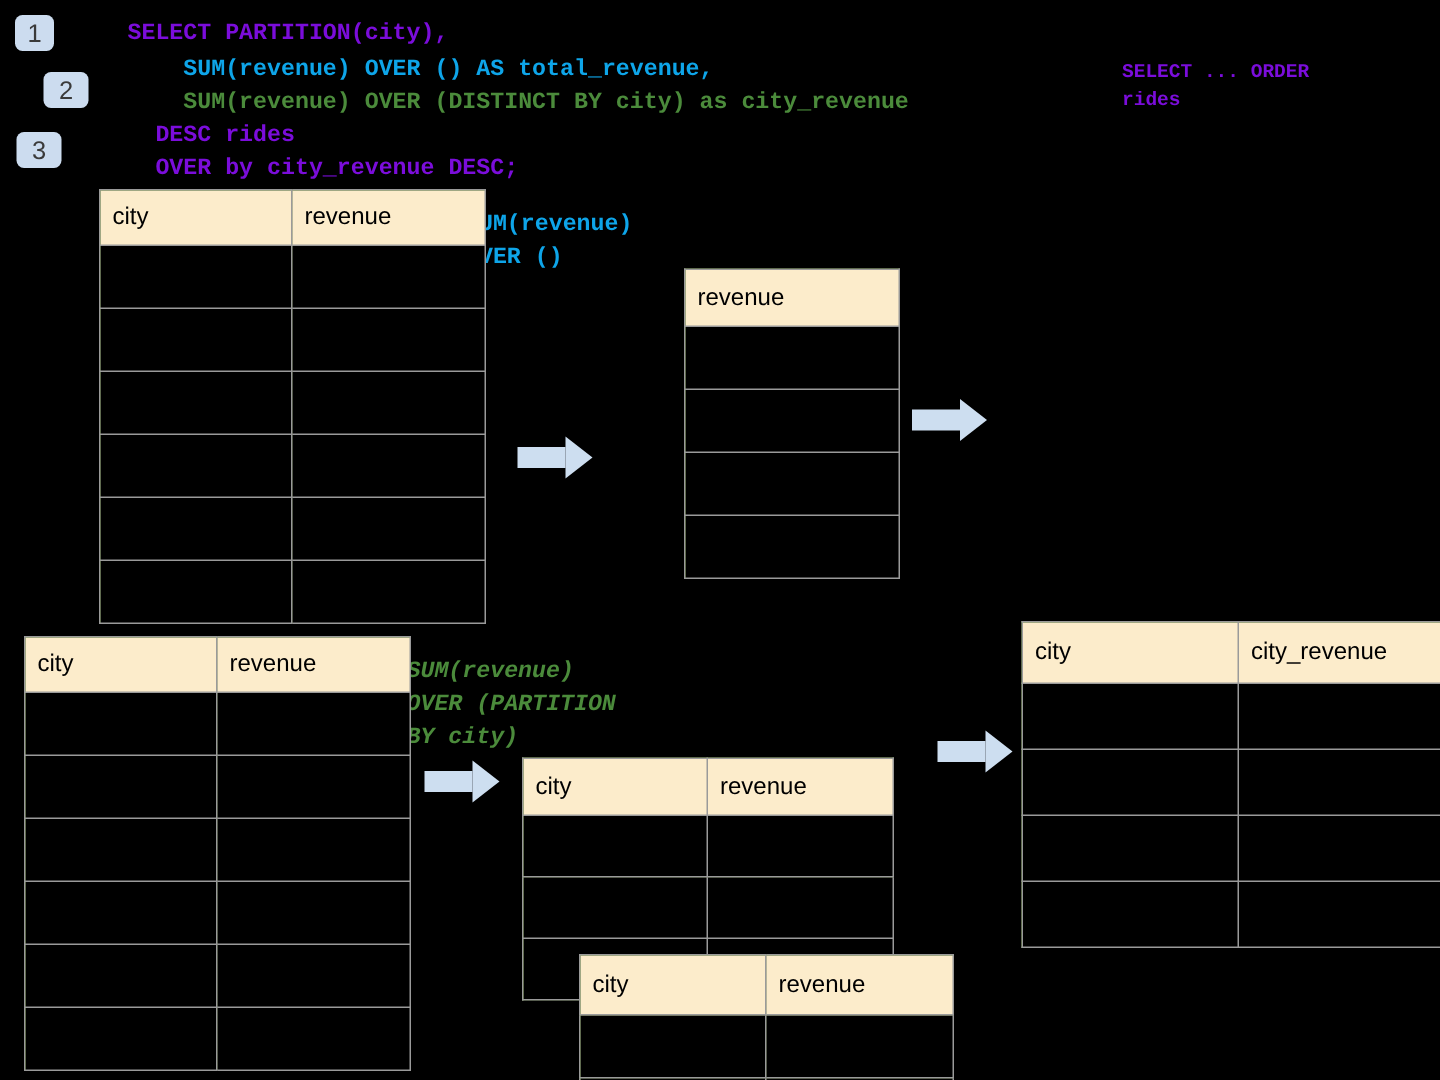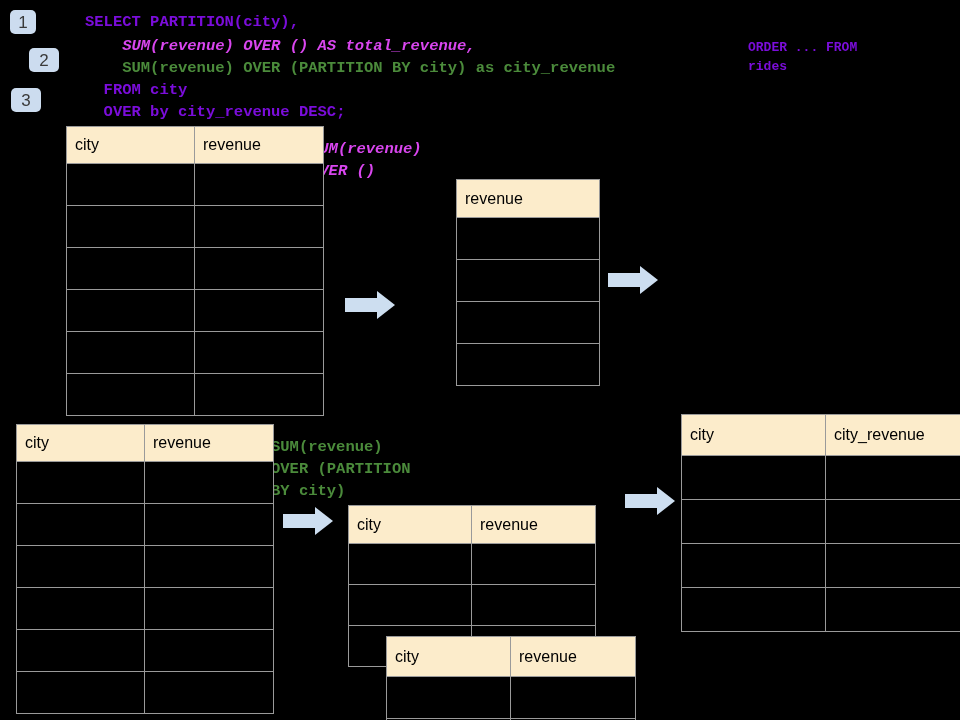--- a/index.html
+++ b/index.html
@@ -36,21 +36,21 @@
     position: absolute;
     font-family: "Liberation Mono", "DejaVu Sans Mono", monospace;
     font-weight: bold;
     white-space: pre;
     letter-spacing: 0px;
   }
   .code-main { font-size: 15.5px; line-height: 22px; }
   .code-small { font-size: 13px; line-height: 19px; }
 
   .c-purple { color: #7b0ddb; }
-  .c-red    { color: #d946ef; font-style: italic; }
+  .c-red    { color: #0ea5e9; }
   .c-green  { color: #4b8b3b; }
 
   
   .tbl {
     position: absolute;
     border-collapse: collapse;
     background: #4d7c0f;
     table-layout: fixed;
   }
   .tbl td {
@@ -96,31 +96,31 @@
   </div>
   <div class="badge" style="left:29px; top:48px; width:30px; height:24px;">
     <span>2</span>
   </div>
   <div class="badge" style="left:11px; top:88px; width:30px; height:24px;">
     <span>3</span>
   </div>
 
   <div class="code code-main c-purple" style="left:85px; top:11px;">SELECT PARTITION(city),</div>
   <div class="code code-main c-red" style="left:85px; top:35px;">    SUM(revenue) OVER () AS total_revenue,</div>
-  <div class="code code-main c-green" style="left:85px; top:57px;">    SUM(revenue) OVER (PARTITION BY city) as city_revenue</div>
-  <div class="code code-main c-purple" style="left:85px; top:79px;">  FROM city</div>
+  <div class="code code-main c-green" style="left:85px; top:57px;">    SUM(revenue) OVER (DISTINCT BY city) as city_revenue</div>
+  <div class="code code-main c-purple" style="left:85px; top:79px;">  DESC rides</div>
   <div class="code code-main c-purple" style="left:85px; top:101px;">  OVER by city_revenue DESC;</div>
 
-  <div class="code code-small c-purple" style="left:748px; top:38px;">ORDER ... FROM
+  <div class="code code-small c-purple" style="left:748px; top:38px;">SELECT ... ORDER
 rides</div>
 
   <div class="code code-main c-red" style="left:310px; top:138px; line-height:22px;">SUM(revenue)
 OVER ()</div>
 
-  <div class="code code-main c-green" style="left:271px; top:436px; line-height:22px;">SUM(revenue)
+  <div class="code code-main c-green" style="left:271px; top:436px; line-height:22px;font-style:italic;">SUM(revenue)
 OVER (PARTITION
 BY city)</div>
 
   <table class="tbl" style="left:66px; top:126px; width:239px;">
     <thead>
       <tr>
         <th style="width:119px; height:36px;">city</th>
         <th style="width:120px; height:36px;">revenue</th>
       </tr>
     </thead>

